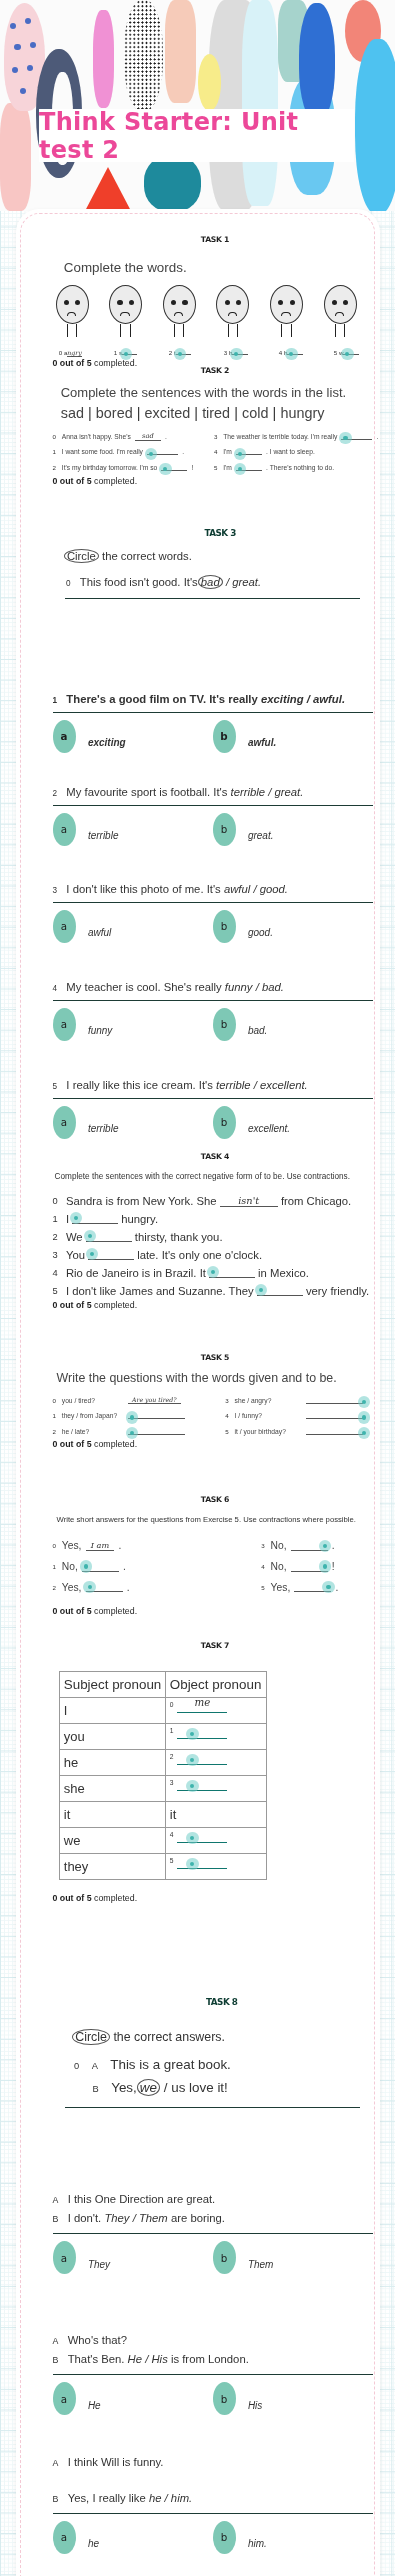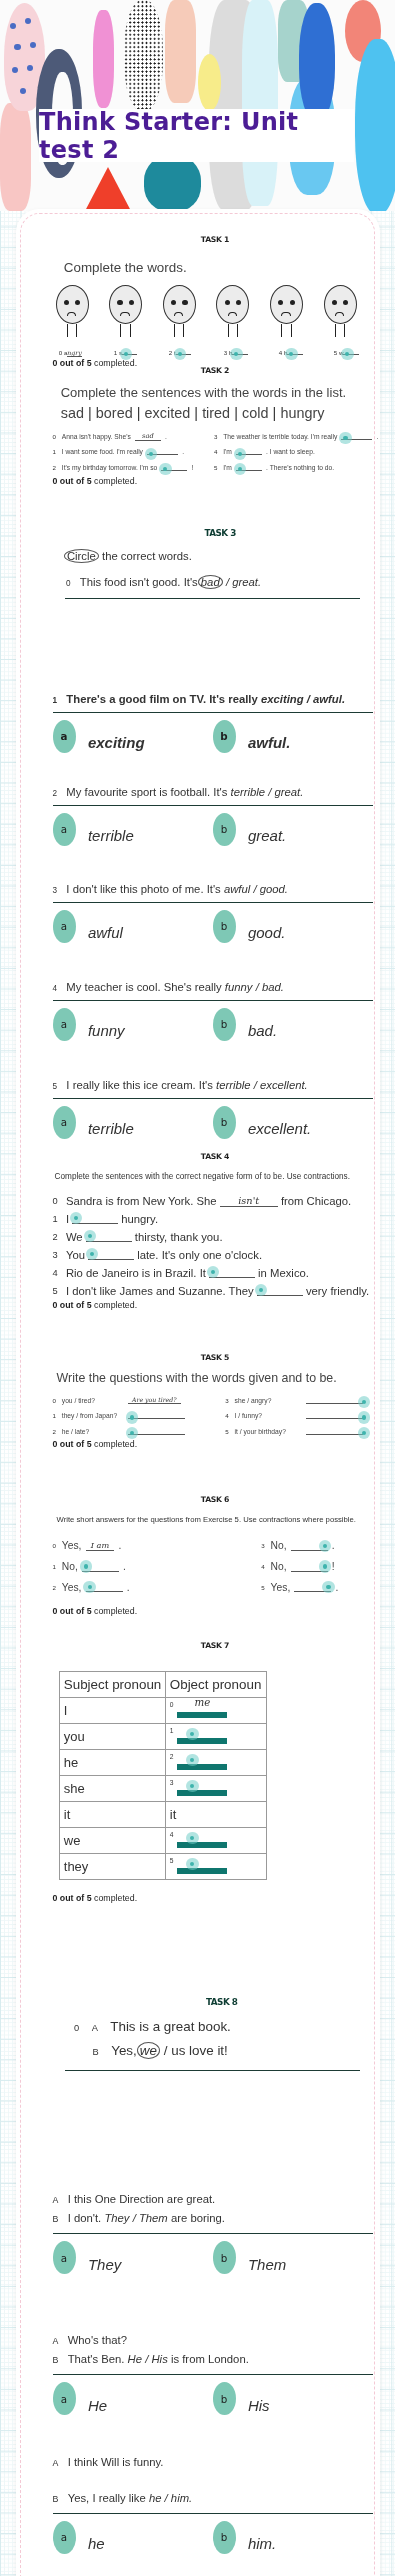--- a/index.html
+++ b/index.html
@@ -45,21 +45,21 @@
   .b15 { left: 144px; top: 155px; width: 57px; height: 57px; background: #1e8a9c; border-radius: 45%; }
   .tri { position:absolute; left: 85px; top: 167px; width: 0; height: 0;
          border-left: 23px solid transparent; border-right: 23px solid transparent;
          border-bottom: 44px solid #ef3f2a; }
   .title-banner {
     position: absolute; left: 39px; top: 109px; width: 315px; height: 53px;
     background: #ffffff; display:flex; align-items:center; justify-content:center;
   }
   .title-banner h1 {
     font-family: "DejaVu Sans", sans-serif; font-weight: bold; font-size: 24px;
-    color: #4c1d95; letter-spacing: 0.3px;
+    color: #ec4899; letter-spacing: 0.3px;
   }
 
   
   .card {
     position: absolute; left: 15.5px; top: 209px; width: 364px; height: 3001px;
     background: #ffffff; border-radius: 23px;
     box-shadow: 0 2.1px 5.2px rgba(0,0,0,0.08);
   }
   .card::before {
     content:""; position:absolute; left: 4.1px; top: 4.1px; right: 4.1px; bottom: 4.1px;
@@ -102,35 +102,35 @@
   .cols .row { height: 15.5px; display:flex; align-items:center; gap: 4.1px; white-space: nowrap; }
   .num { font-size: 6.2px; color:#333; width: 5.2px; }
 
   
   .qline { font-size: 11.3px; color:#333; }
   .qline i { font-style: italic; }
   .rule { height: 0.5px; background:#1d3b35; }
   .opts { display:flex; margin-top: 7.2px; }
   .opt { display:flex; align-items:center; width: 160px; }
   .opt-badge { width: 23px; height: 33px; border-radius: 50%; background:#7ec8b5; display:flex; align-items:center; justify-content:center; font-size: 10.3px; color:#1f1f1f; font-family: "DejaVu Sans", sans-serif; }
-  .opt-text { margin-left: 12.4px; font-size: 15px; font-style: italic; color:#333;margin-top:13px; }
+  .opt-text { margin-left: 12.4px; font-size: 10px; font-style: italic; color:#333;margin-top:13px; }
   .circle-word { display:inline-block; border: 0.8px solid #555; border-radius: 50%; padding: 0 2.1px; }
 
   
   .lines4 .row { font-size: 11.3px; color:#333; height: 18px; display:flex; align-items:center; gap: 3.1px; white-space: nowrap; }
   .lines4 .n { width: 10.3px; font-size: 9.3px; }
 
   
   .ptable { border-collapse: collapse; margin-top: 20.6px; margin-left: 6.2px; }
   .ptable td, .ptable th { border: 1px solid #999; height: 26px; font-size: 13px; color:#333; text-align:left; padding-left: 4.1px; font-weight: normal; }
   .ptable th { font-size: 13.4px; color:#333; }
   .ptable td.c1, .ptable th.c1 { width: 106px; }
   .ptable td.c2, .ptable th.c2 { width: 101px; position: relative; }
   .ptable sup { font-size: 6.7px; position:absolute; left: 4.1px; top: 3.1px; }
-  .ptable .ans { position:absolute; left: 11.3px; top: 14.4px; width: 50px; border-bottom: 6px solid #0f766e; height: 0; }
+  .ptable .ans { position:absolute; left: 11.3px; top: 14.4px; width: 50px; border-bottom: 1px solid #0f766e; height: 0; }
   .ptable .ans .hot { position:absolute; left: 9.3px; top: -10.3px; }
   .ptable .ans .me { position:absolute; left: 17.5px; top: -15.5px; font-family:"DejaVu Serif",serif; font-style: italic; font-size: 10.3px; }
 </style>
 </head>
 <body>
 
 <div class="header">
   <div class="blob b14"></div>
   <div class="blob b1">
     <span class="dot" style="left:6.2px;top:20.6px"></span>
@@ -596,20 +596,21 @@
               </span>
             </td>
           </tr>
     </tbody>
       </table>
     <div class="status" style="margin-top:13.4px;"><b>0 out of 5</b><span> completed.</span></div>
   </section>
 
   <section class="task" style="top:1788px;">
     <div class="task-label green" style="margin-left:13.4px;">TASK 8</div>
+    <div style="margin:21.6px 0 0 19.6px; font-size:12.4px; color:#333;"><span class="circle-word">Circle</span><span> the correct answers.</span></div>
     <div class="qline" style="margin:12.4px 0 0 21.6px; font-size:13.4px;">
       <div><span style="font-size:9.3px;margin-right:12.4px">0</span><span style="font-size:9.3px;margin-right:12.4px">A</span><span>This is a great book.</span></div>
       <div style="margin-top:7.2px;padding-left:18.5px"><span style="font-size:9.3px;margin-right:12.4px">B</span><span>Yes,</span><span class="circle-word"><i>we</i></span><i style="font-style:normal"> / us love it!</i></div>
     </div>
     <div class="rule" style="margin:11.3px 0 0 12.4px; width:295px;"></div>
 
     <div style="position:absolute; top:196px; left:0; width:325px;">
       <div class="qline"><span style="font-size:8.8px;margin-right:9.3px">A</span><span>I this One Direction are great.</span></div>
       <div class="qline" style="margin-top:7.2px"><span style="font-size:8.8px;margin-right:9.3px">B</span><span>I don't. </span><i>They / Them</i><span> are boring.</span></div>
       <div class="rule" style="margin-top:9.3px; width:320px;"></div>

